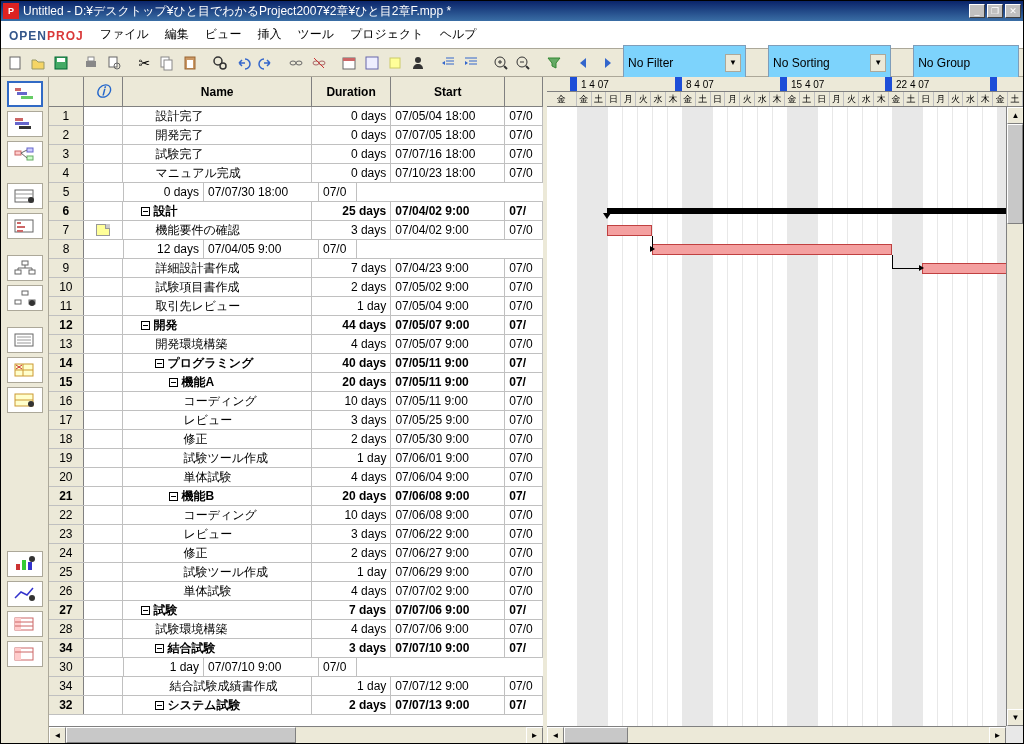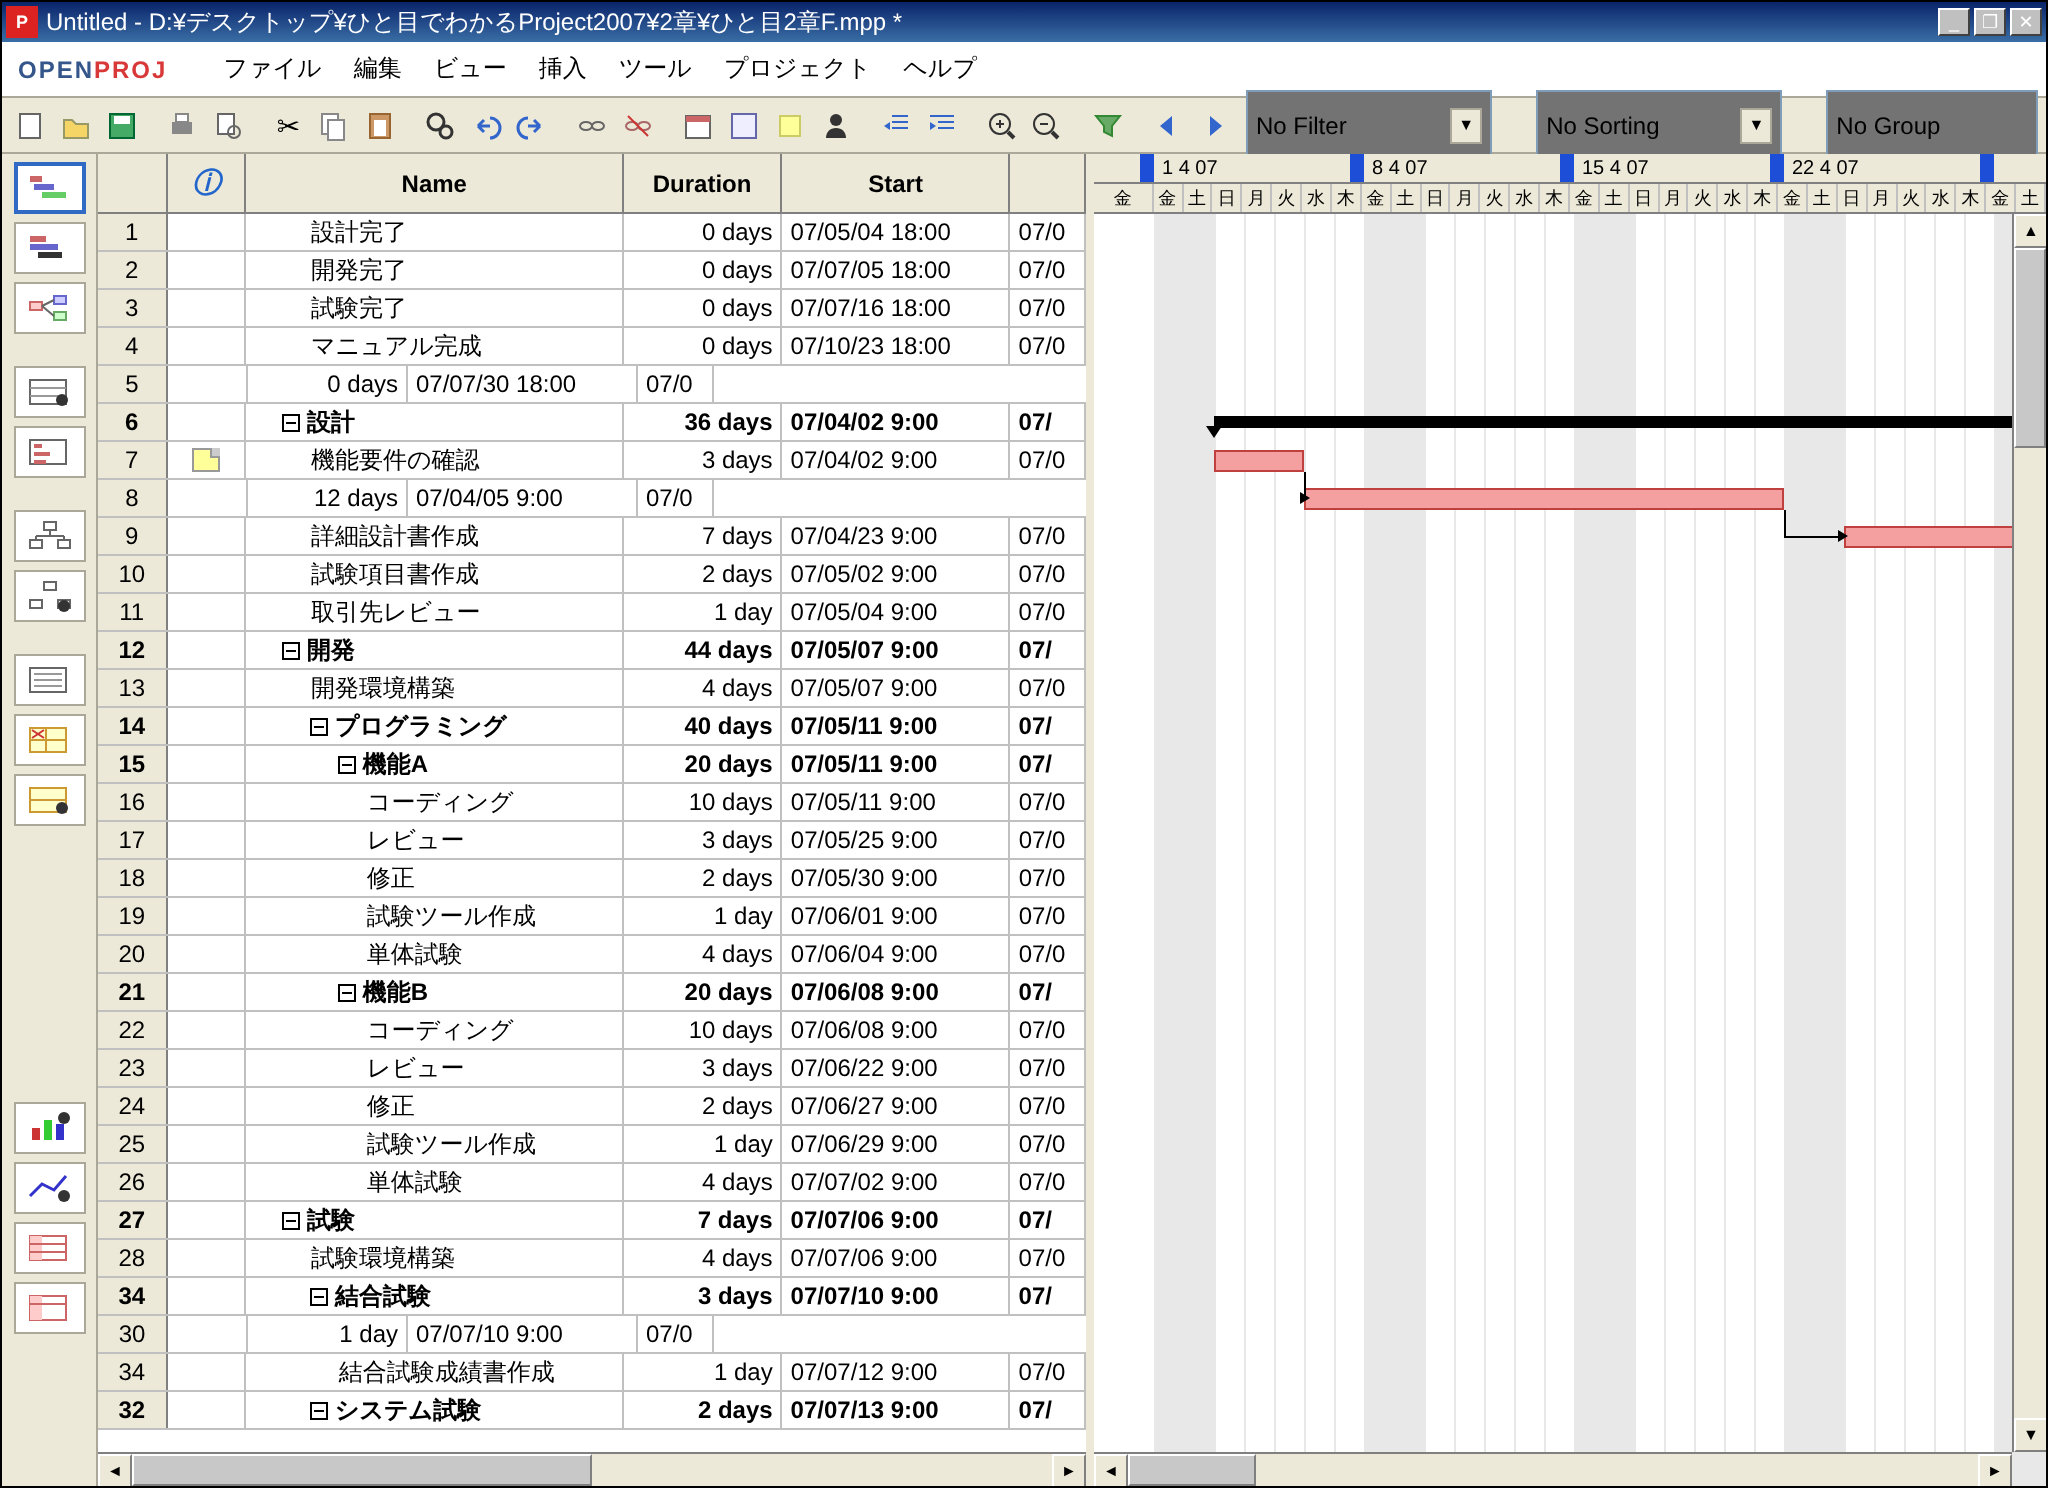--- a/index.html
+++ b/index.html
@@ -4,28 +4,28 @@
 <style>
 *{margin:0;padding:0;box-sizing:border-box;font-family:"MS Gothic",sans-serif;font-size:12px}
 body{background:#ece9d8;overflow:hidden}
 .window{width:1024px;height:744px;display:flex;flex-direction:column;border:1px solid #000}
 .titlebar{height:20px;background:linear-gradient(#0a246a,#3a6ea5);color:#fff;display:flex;align-items:center;padding:0 2px;font-size:11px}
 .titlebar-icon{width:16px;height:16px;background:#d22;margin-right:4px;display:inline-flex;align-items:center;justify-content:center;color:#fff;font-weight:bold;font-size:9px}
 .titlebar-text{flex:1}
 .title-btns{display:flex;gap:2px}
 .title-btn{width:16px;height:14px;background:#c0c0c0;border:1px solid #fff;border-right-color:#404040;border-bottom-color:#404040;display:flex;align-items:center;justify-content:center;font-size:9px;font-family:Arial;cursor:default}
 .menubar{height:28px;background:#fff;display:flex;align-items:center;padding:2px 8px;border-bottom:1px solid #aca899}
-.logo{font-size:16px;font-weight:bold;letter-spacing:1px;margin-right:20px}
+.logo{font-size:16px;font-weight:bold;letter-spacing:1px;margin-right:8px}
 .logo-open{color:#34568b}
 .logo-proj{color:#d93838}
 .menu-item{padding:4px 8px;cursor:default}
 .toolbar{height:28px;background:#ece9d8;display:flex;align-items:center;padding:2px 4px;border-bottom:1px solid #aca899;gap:2px}
 .tool-btn{width:24px;height:22px;display:flex;align-items:center;justify-content:center;cursor:default;font-size:14px}
 .tool-sep{width:6px}
-.combo{height:36px;background:#737373;border:1px solid #7f9db9;display:flex;align-items:center;padding:0 4px;margin-left:4px}
+.combo{height:36px;background:#7dd3fc;border:1px solid #7f9db9;display:flex;align-items:center;padding:0 4px;margin-left:4px}
 .combo-text{flex:1}
 .combo-arrow{width:16px;height:18px;background:#ece9d8;border:1px solid #aca899;display:flex;align-items:center;justify-content:center;font-size:8px}
 .main{flex:1;display:flex;overflow:hidden}
 .left-toolbar{width:48px;background:#ece9d8;border-right:1px solid #aca899;display:flex;flex-direction:column;align-items:center;padding-top:4px;gap:4px}
 .view-btn{width:36px;height:26px;border:1px solid #aca899;background:#fff;display:flex;align-items:center;justify-content:center;font-size:16px;cursor:default;position:relative}
 .view-btn.active{border:2px solid #316ac5}
 .content{flex:1;display:flex;overflow:hidden}
 .grid-panel{width:498px;display:flex;flex-direction:column;border-right:4px solid #ece9d8;overflow:hidden}
 .grid-header{height:30px;background:#ece9d8;display:flex;border-bottom:1px solid #808080}
 .gh-cell{border-right:1px solid #808080;display:flex;align-items:center;justify-content:center;font-weight:bold;background:#ece9d8}
@@ -433,21 +433,21 @@
               <div class="gc gc-rownum">5</div>
               <div class="gc gc-ind"></div>
               <div class="gc gc-dur">0 days</div>
               <div class="gc gc-start">07/07/30 18:00</div>
               <div class="gc gc-fin">07/0</div>
             </div>
             <div class="grid-row summary">
               <div class="gc gc-rownum">6</div>
               <div class="gc gc-ind"></div>
               <div class="gc gc-name indent1"><span class="outline-box"></span>設計</div>
-              <div class="gc gc-dur">36 days</div>
+              <div class="gc gc-dur">25 days</div>
               <div class="gc gc-start">07/04/02 9:00</div>
               <div class="gc gc-fin">07/</div>
             </div>
             <div class="grid-row">
               <div class="gc gc-rownum">7</div>
               <div class="gc gc-ind">
                 <div class="note-icon"></div>
               </div>
               <div class="gc gc-name indent2">機能要件の確認</div>
               <div class="gc gc-dur">3 days</div>

